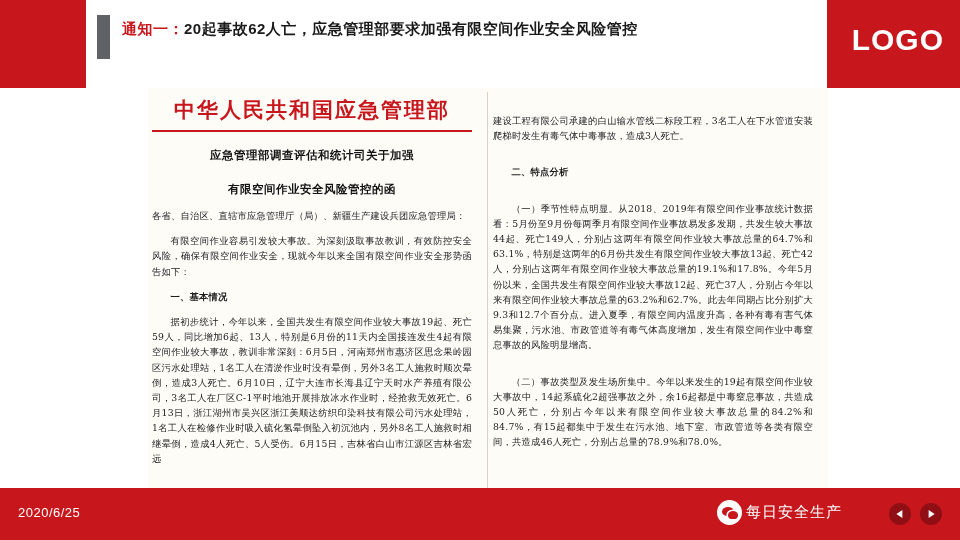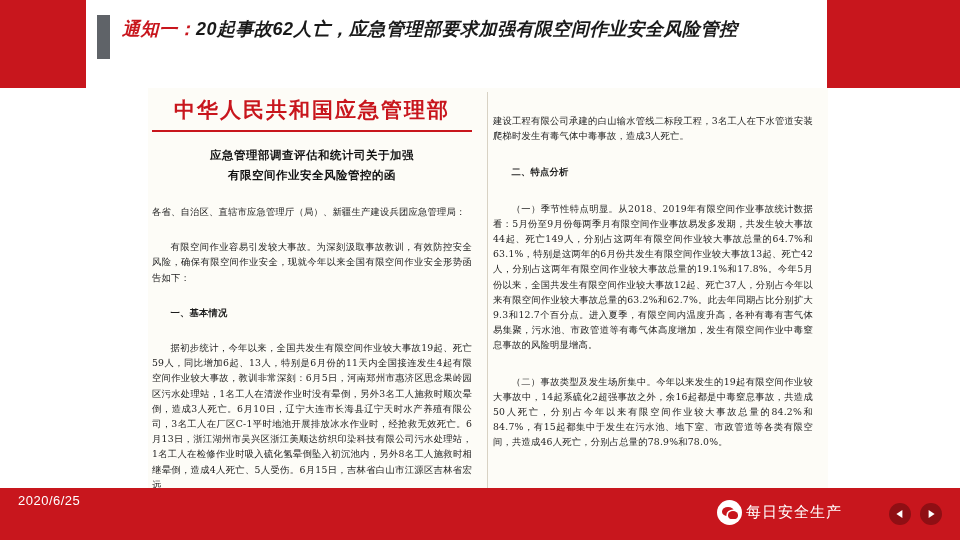--- a/index.html
+++ b/index.html
@@ -37,26 +37,25 @@
     position: absolute;
     left: 97px; top: 15px;
     width: 13px;
     height: 44px;
     background: #5f6368;
   }
   .header-title {
     position: absolute;
     left: 122px; top: 14px;
     width: 690px;
-    font-size: 18px;
+    font-size: 15px;
     font-weight: bold;
     line-height: 30px;
     color: #1a1a1a;
     letter-spacing: 0.5px;
-    font-style: italic;
   }
   .header-title .lead {
     color: #c8161d;
   }
   .header-logo-block {
     position: absolute;
     right: 0; top: 0;
     width: 133px;
     height: 88px;
     background: #c8161d;
@@ -122,38 +121,38 @@
     color: #141414;
     margin-top: 14px;
     letter-spacing: 0.5px;
   }
   .doc-para {
     font-family: "DejaVu Serif", serif;
     font-size: 9.3px;
     line-height: 15.2px;
     color: #1d1d1d;
     text-align: justify;
-    margin-top: 20px;
+    margin-top: 10px;
     letter-spacing: 0.2px;
   }
   .doc-para.indent { text-indent: 2em; }
   .doc-para.heading { text-indent: 2em; font-weight: bold; }
   .doc-col.right .doc-para { margin-top: 21px; }
 
   
   .footer {
     position: absolute;
     left: 0; bottom: 0;
     width: 960px;
     height: 52px;
     background: #c8161d;
   }
   .footer-date {
     position: absolute;
-    left: 18px; top: 5px;
+    left: 18px; top: 17px;
     font-size: 13px;
     color: #ffffff;
     letter-spacing: 0.5px;
   }
   .footer-brand {
     position: absolute;
     right: 118px; top: 12px;
     display: flex;
     align-items: center;
     gap: 4px;
@@ -219,30 +218,31 @@
 
 <div class="slide">
 
   <div class="header">
     <div class="header-left-block"></div>
     <div class="header-accent-bar"></div>
     <div class="header-title">
       <span class="lead">通知一：</span><span>20起事故62人亡，应急管理部要求加强有限空间作业安全风险管控</span>
     </div>
     <div class="header-logo-block"></div>
+    <div class="header-logo-text">LOGO</div>
   </div>
 
   <div class="doc">
     <div class="col-divider"></div>
 
     <div class="doc-col left">
       <div class="doc-org">中华人民共和国应急管理部</div>
       <div class="doc-rule"></div>
       <div class="doc-title">应急管理部调查评估和统计司关于加强</div>
-      <div class="doc-title" style="margin-top:2px;">有限空间作业安全风险管控的函</div>
+      <div class="doc-title" style="margin-top:16px;">有限空间作业安全风险管控的函</div>
 
       <div class="doc-para">各省、自治区、直辖市应急管理厅（局）、新疆生产建设兵团应急管理局：</div>
       <div class="doc-para indent">有限空间作业容易引发较大事故。为深刻汲取事故教训，有效防控安全风险，确保有限空间作业安全，现就今年以来全国有限空间作业安全形势函告如下：</div>
       <div class="doc-para heading">一、基本情况</div>
       <div class="doc-para indent">据初步统计，今年以来，全国共发生有限空间作业较大事故19起、死亡59人，同比增加6起、13人，特别是6月份的11天内全国接连发生4起有限空间作业较大事故，教训非常深刻：6月5日，河南郑州市惠济区思念果岭园区污水处理站，1名工人在清淤作业时没有晕倒，另外3名工人施救时顺次晕倒，造成3人死亡。6月10日，辽宁大连市长海县辽宁天时水产养殖有限公司，3名工人在厂区C-1平时地池开展排放冰水作业时，经抢救无效死亡。6月13日，浙江湖州市吴兴区浙江美顺达纺织印染科技有限公司污水处理站，1名工人在检修作业时吸入硫化氢晕倒坠入初沉池内，另外8名工人施救时相继晕倒，造成4人死亡、5人受伤。6月15日，吉林省白山市江源区吉林省宏远</div>
     </div>
 
     <div class="doc-col right">
       <div class="doc-para">建设工程有限公司承建的白山输水管线二标段工程，3名工人在下水管道安装爬梯时发生有毒气体中毒事故，造成3人死亡。</div>
       <div class="doc-para heading">二、特点分析</div>

